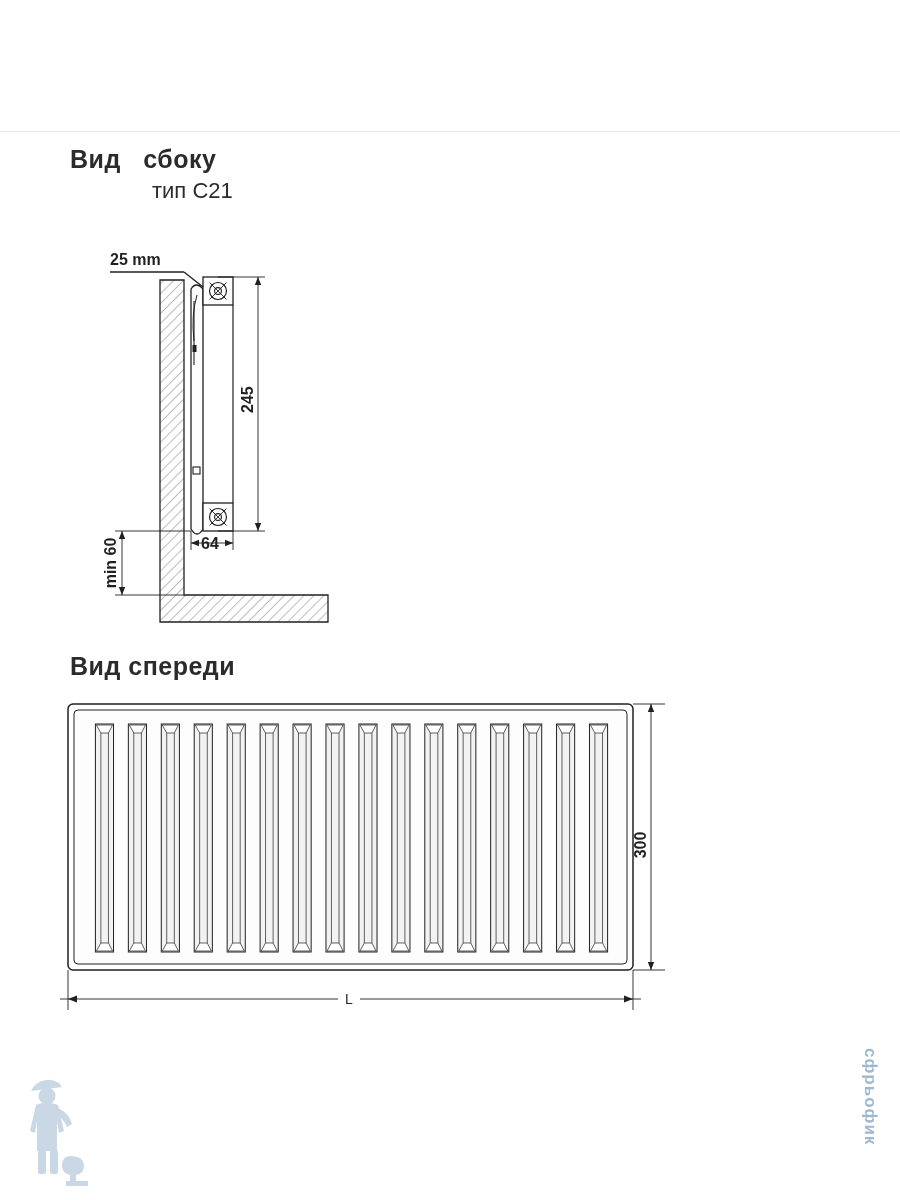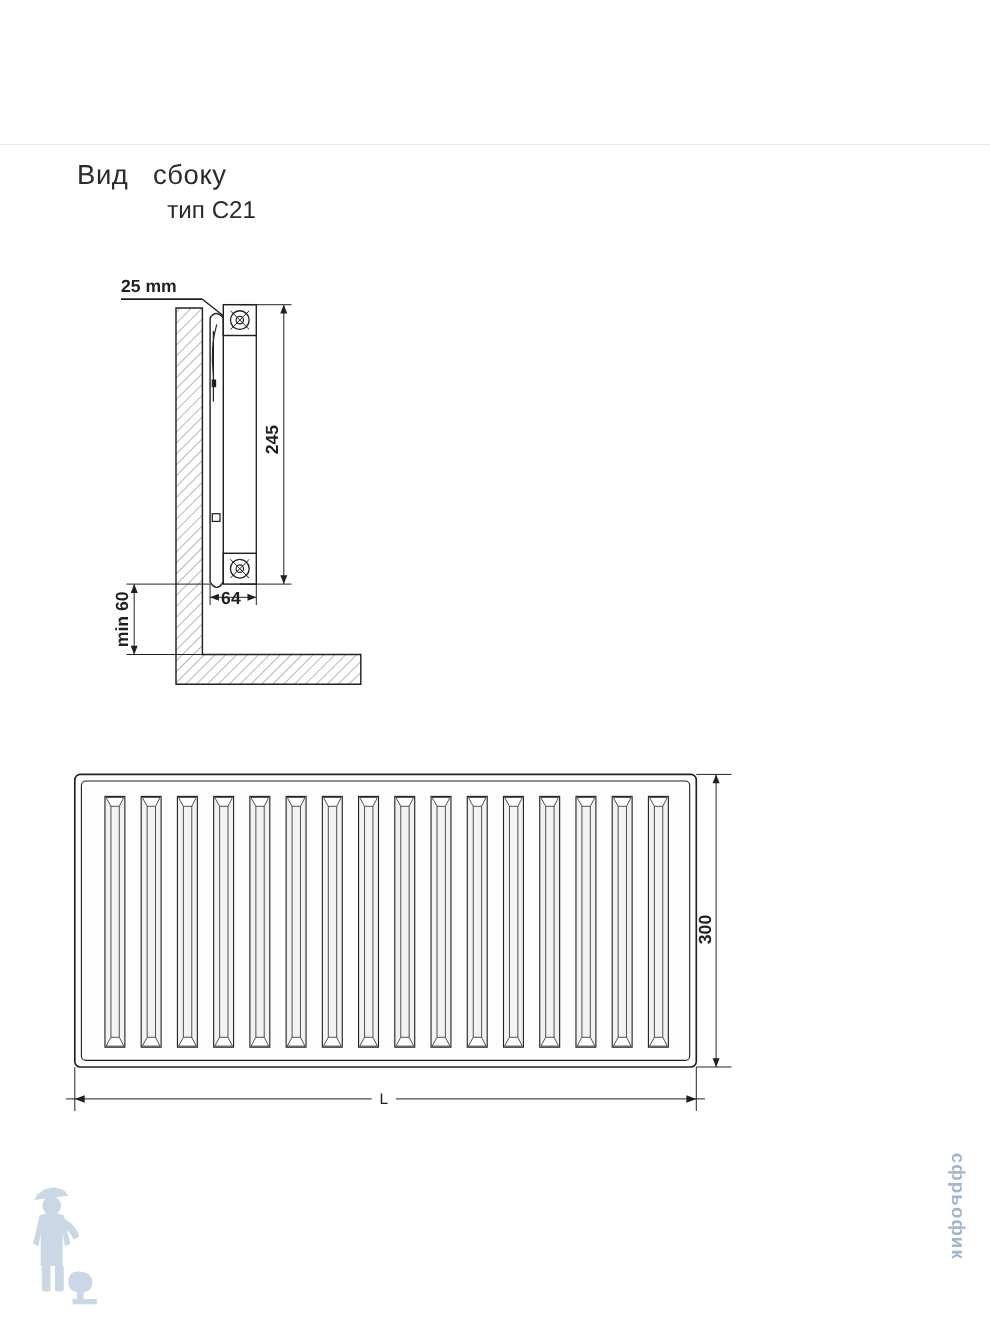--- a/index.html
+++ b/index.html
@@ -28,21 +28,21 @@
     height: 1px;
     background: #e6e6e6;
   }
 
   
   .h-side {
     position: absolute;
     left: 70px;
     top: 145px;
     font-size: 25px;
-    font-weight: normal;
+    font-weight: bold;
     letter-spacing: 0.5px;
     color: #2b2b2b;
     white-space: pre;
   }
   .h-type {
     position: absolute;
     left: 152px;
     top: 178px;
     font-size: 22px;
     color: #2b2b2b;
@@ -117,20 +117,21 @@
 </style>
 </head>
 <body>
 
 <div class="page">
 
   <div class="top-rule"></div>
 
   <div class="h-side">Вид   сбоку</div>
   <div class="h-type">тип C21</div>
+  <div class="h-front">Вид спереди</div>
 
   <svg id="side-view-svg" class="drawing" width="330" height="400" viewBox="0 0 330 400">
     <defs>
       <pattern id="hatch45" width="7" height="7" patternTransform="rotate(45)" patternUnits="userSpaceOnUse">
         <line x1="0" y1="0" x2="0" y2="7" stroke="#6d6d6d" stroke-width="0.9"></line>
       </pattern>
     </defs>
 
     <g>
       <path d="M 100 35 L 124 35 L 124 350 L 268 350 L 268 377 L 100 377 Z" fill="url(#hatch45)" stroke="#231f20" stroke-width="1.3"></path>

